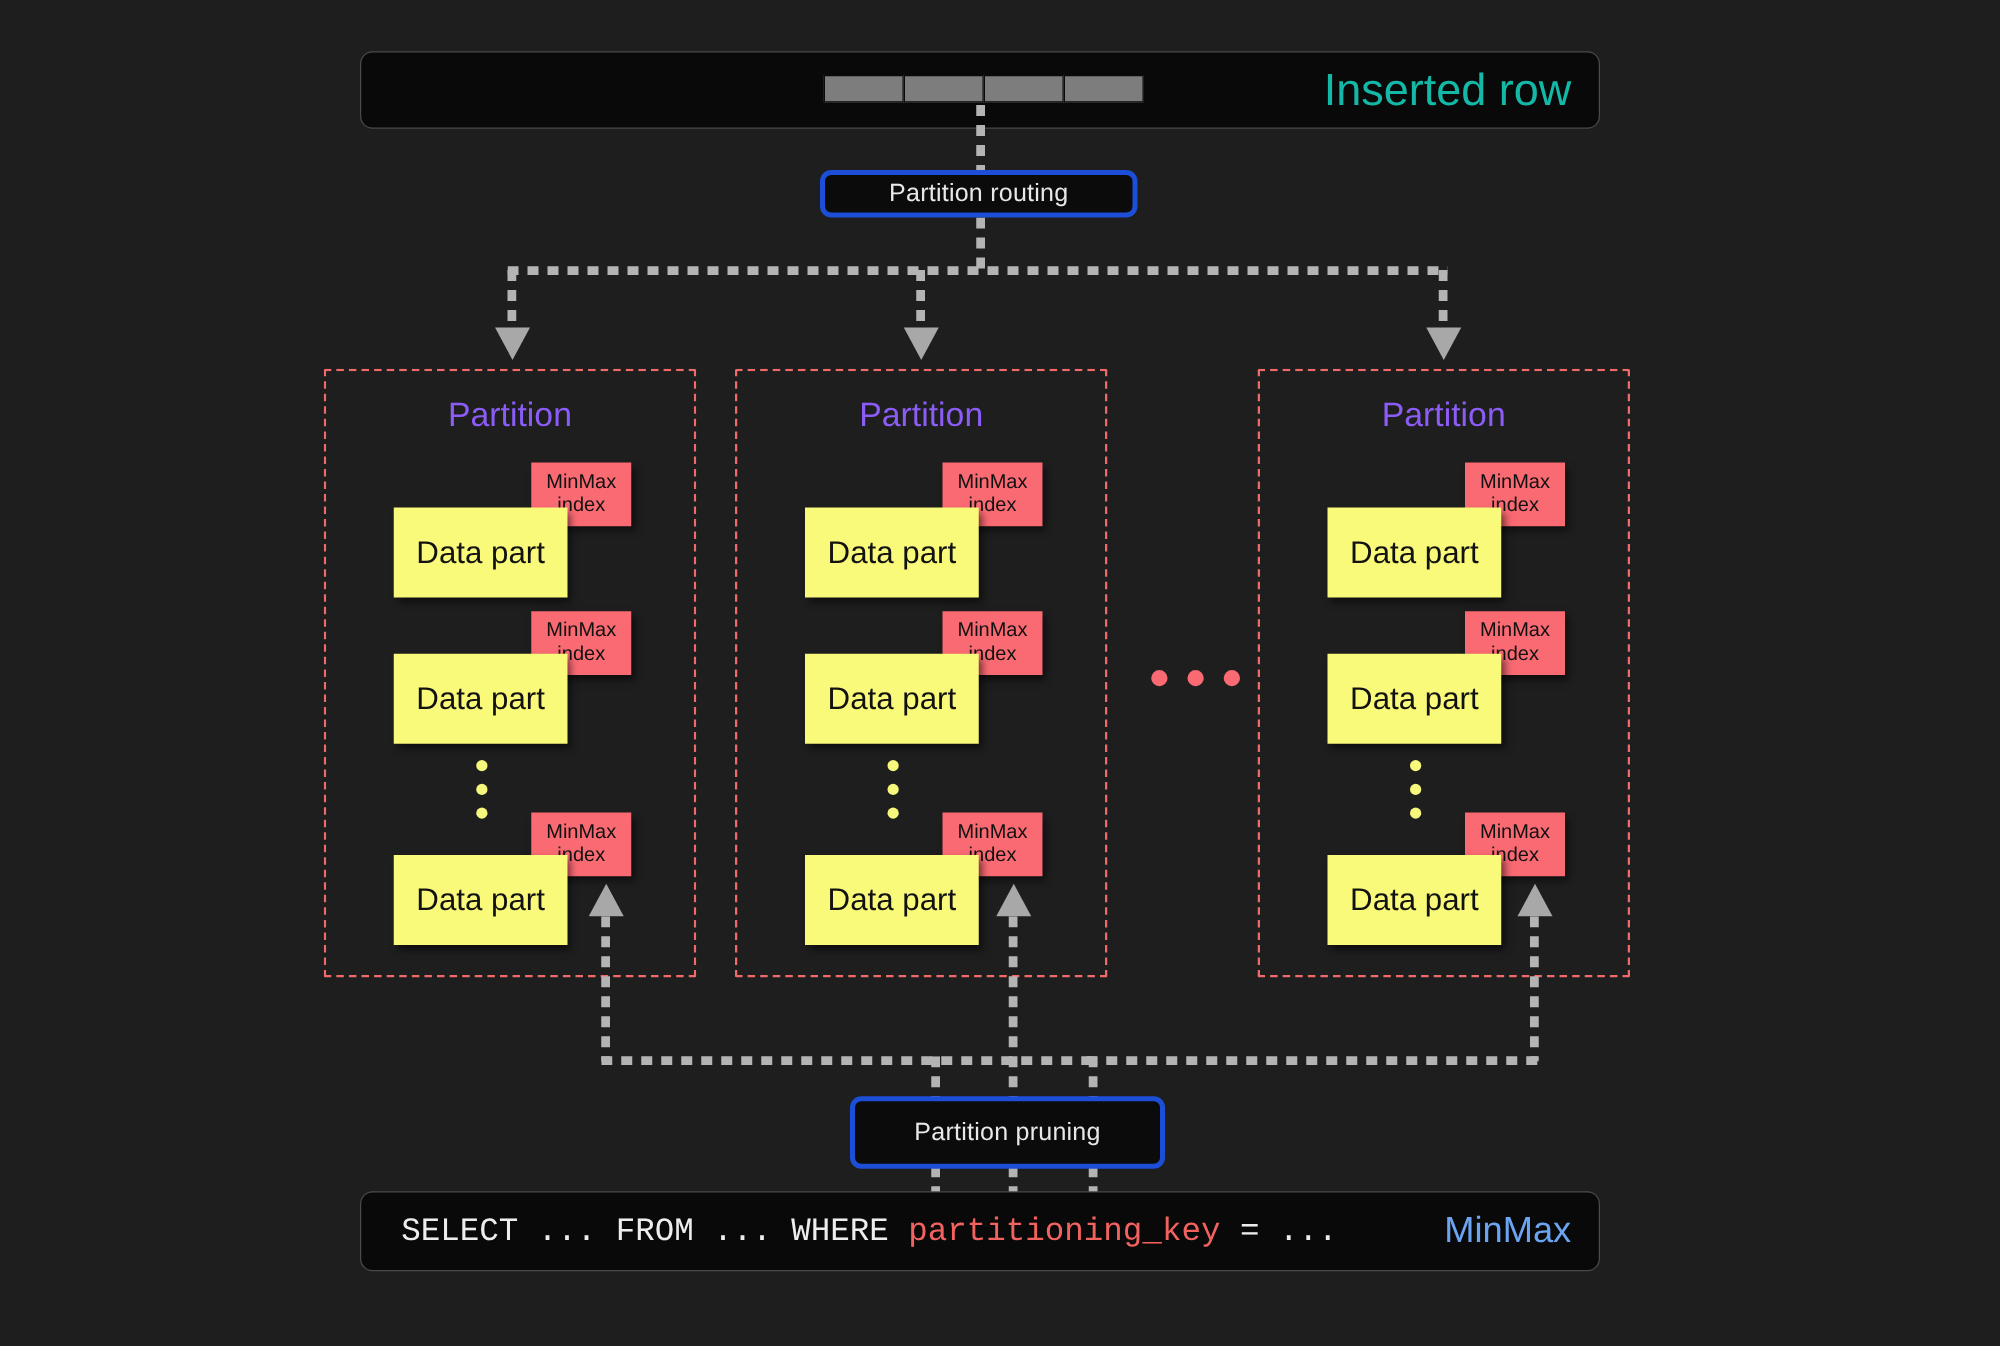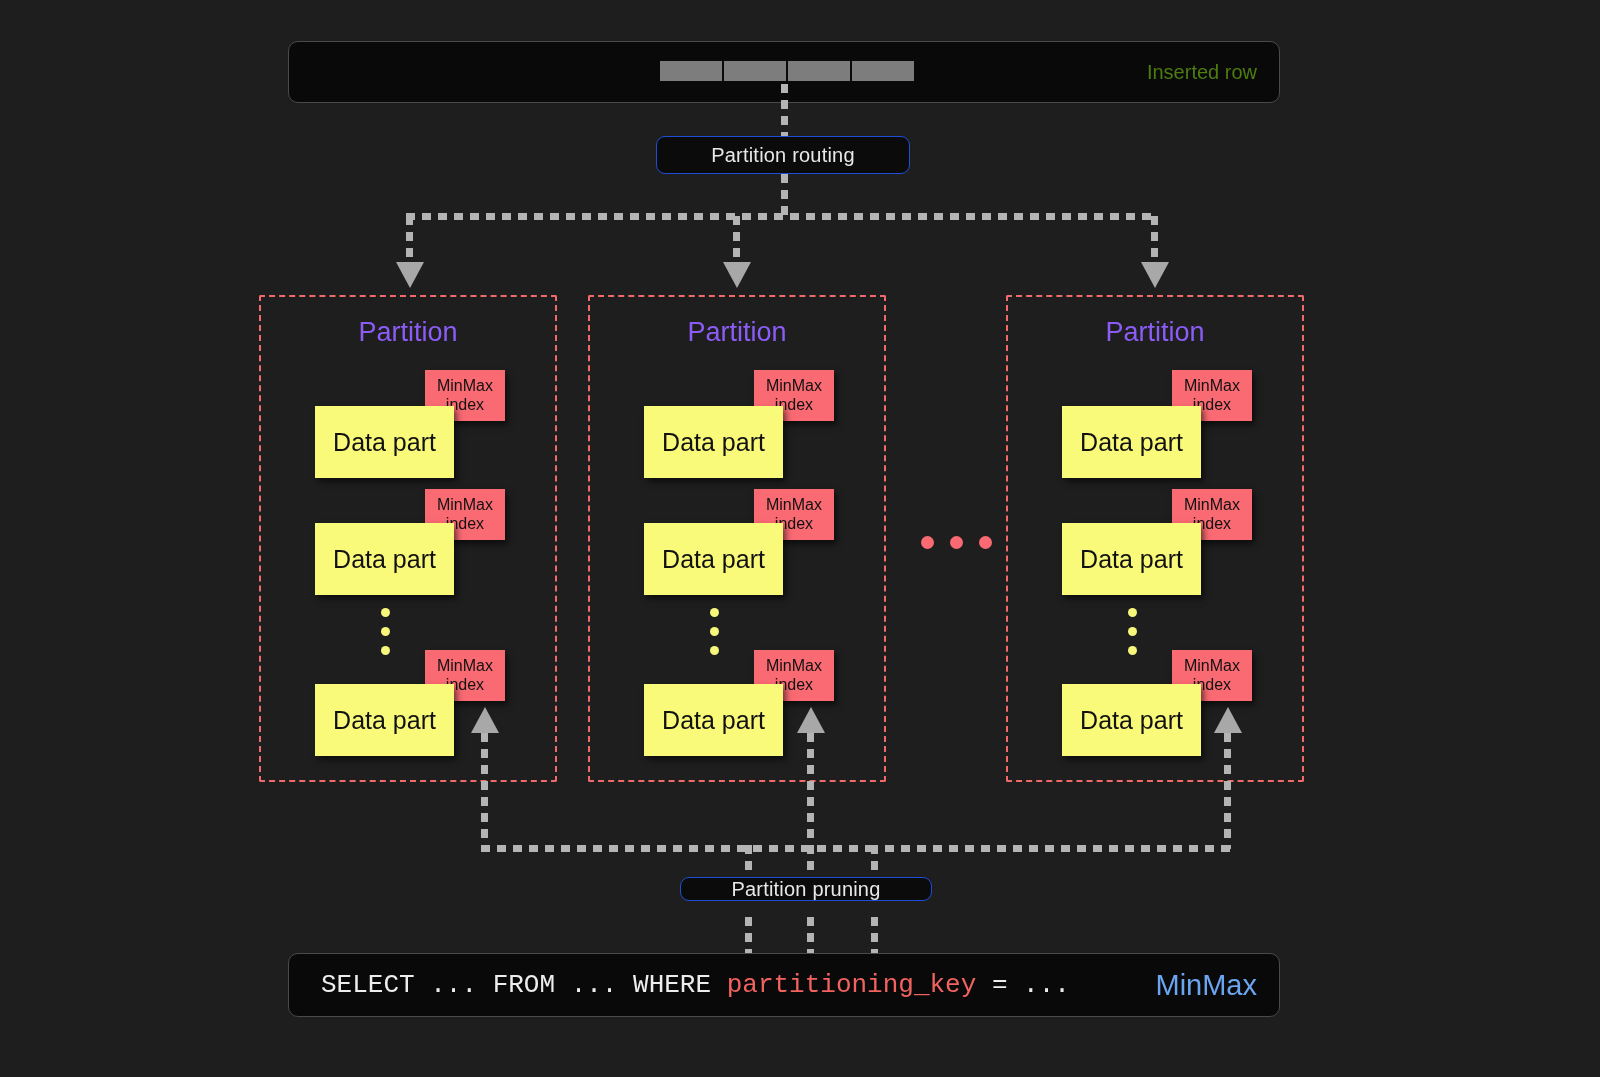--- a/index.html
+++ b/index.html
@@ -16,35 +16,35 @@
   .abs{position:absolute;box-sizing:border-box;}
 
   
   .panel{
     background:#090909;
     border:1px solid #4a4a4a;
     border-radius:10px;
   }
   .pill{
     background:#0b0b0b;
-    border:1px solid #1d4ed8;
+    border:4px solid #1d4ed8;
     border-radius:9px;
     display:flex;align-items:center;justify-content:center;
     color:#e8e8e8;
     font-size:20px;
     letter-spacing:.2px;
   }
 
   
   #inserted-row-panel{left:288px;top:41px;width:992px;height:62px;}
   .row-cells{position:absolute;left:370px;top:18px;display:flex;}
   .row-cell{width:64px;height:22px;background:#7d7d7d;border:1px solid #0a0a0a;box-sizing:border-box;}
   #inserted-row-label{
     position:absolute;right:22px;top:50%;transform:translateY(-50%);
-    color:#4d7c0f;font-size:20px;white-space:nowrap;
+    color:#14b8a6;font-size:36px;white-space:nowrap;
   }
 
   
   #partition-routing{left:656px;top:136px;width:254px;height:38px;}
 
   
   .partition{
     border:2px dashed #f06a6a;
     background:transparent;
     border-radius:2px;
@@ -102,21 +102,21 @@
     border-top:26px solid #a8a8a8;
   }
   .arrow-up{
     width:0;height:0;
     border-left:14px solid transparent;
     border-right:14px solid transparent;
     border-bottom:26px solid #a8a8a8;
   }
 
   
-  #partition-pruning{left:680px;top:877px;width:252px;height:24px;z-index:5;}
+  #partition-pruning{left:680px;top:877px;width:252px;height:58px;z-index:5;}
 
   
   #query-panel{left:288px;top:953px;width:992px;height:64px;}
   #query-text{
     position:absolute;left:32px;top:50%;transform:translateY(-50%);
     font-family:"Liberation Mono","DejaVu Sans Mono",monospace;
     font-size:26px;color:#ededed;white-space:pre;
   }
   #query-text .kw{color:#ededed;}
   #query-text .col{color:#f2635f;}

